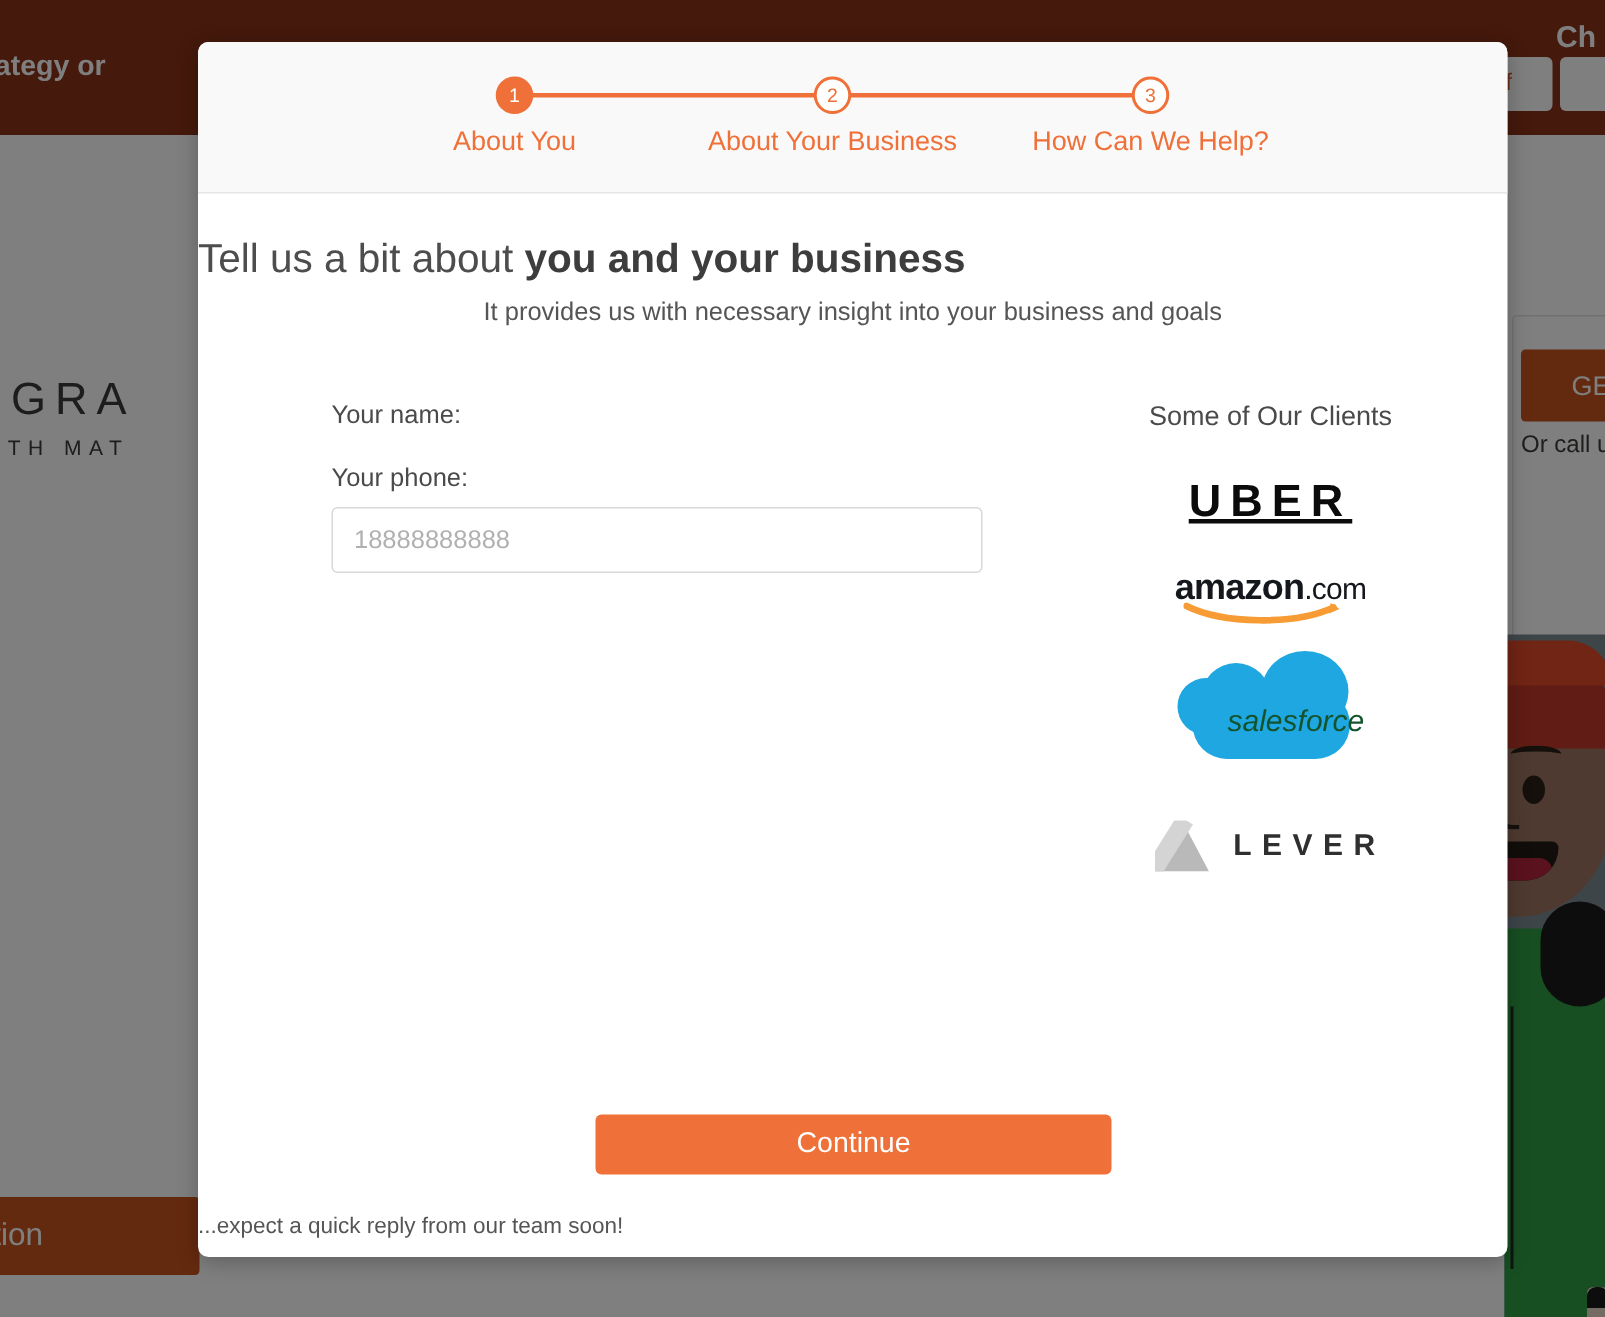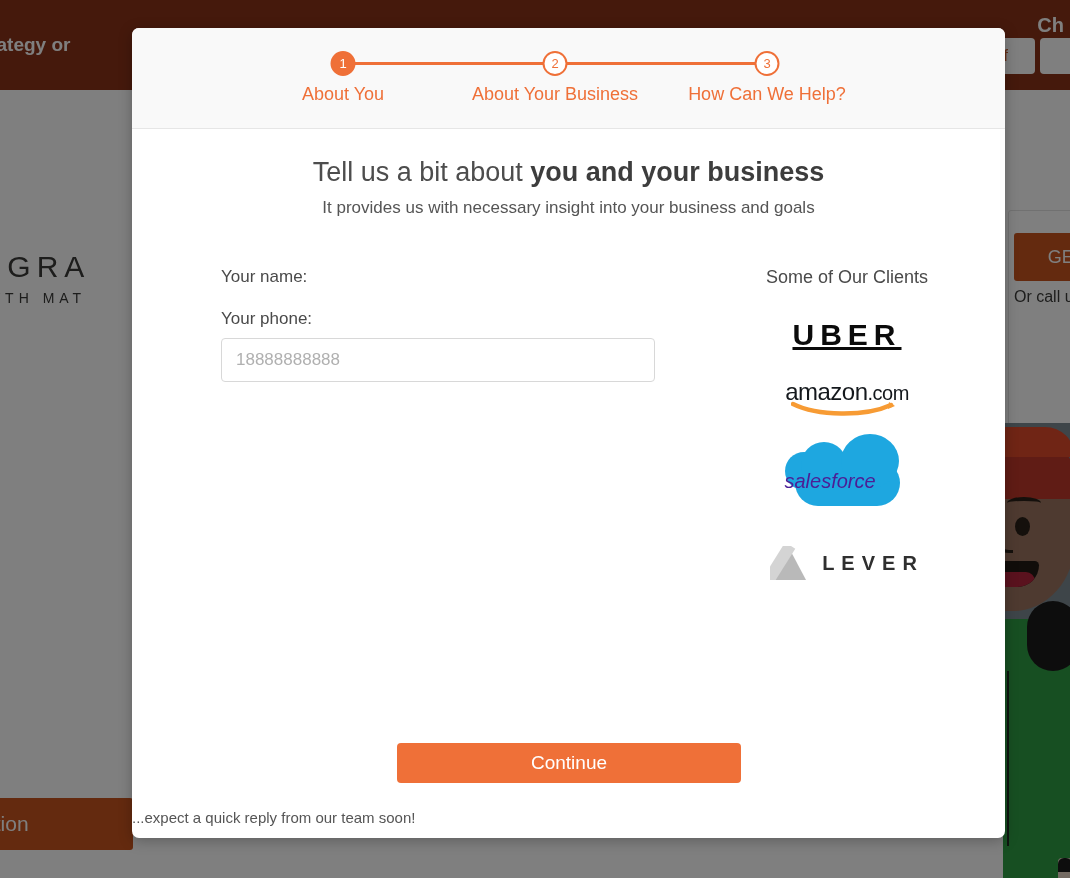--- a/index.html
+++ b/index.html
@@ -319,21 +319,21 @@
 
   
   .modal-body {
     position: relative;
     height: 709px;
   }
 
   .title {
     position: absolute;
     left: 0; right: 0; top: 28px;
-    text-align: center;
+    text-align: left;
     font-size: 27px;
     color: #4d4d4d;
     font-weight: normal;
   }
   .title b { font-weight: bold; color: #3d3d3d; }
 
   .subtitle {
     position: absolute;
     left: 0; right: 0; top: 69px;
     text-align: center;
@@ -396,21 +396,21 @@
     text-decoration: underline;
   }
 
   .logo-amazon {
     position: relative;
     display: inline-block;
     padding-bottom: 8px;
   }
   .logo-amazon .az-word {
     font-size: 24px;
-    font-weight: normal;
+    font-weight: bold;
     color: #14181c;
     letter-spacing: -0.5px;
   }
   .logo-amazon .az-com {
     font-size: 20px;
     color: #14181c;
     letter-spacing: -0.5px;
   }
   .logo-amazon .az-smile {
     position: absolute;
@@ -452,23 +452,23 @@
     position: absolute;
     left: 0px; top: 12px;
     width: 38px; height: 38px;
     background: #1ea7e0;
     border-radius: 50%;
   }
   .sf-text {
     position: absolute;
     left: 0; right: 0;
     top: 30px;
-    text-align: left;
+    text-align: right;
     font-size: 20px;
-    color: #4c1d95;
+    color: #14532d;
     z-index: 3;
     font-style: italic;
   }
 
   .logo-lever {
     display: flex;
     align-items: center;
     justify-content: center;
     gap: 16px;
   }

